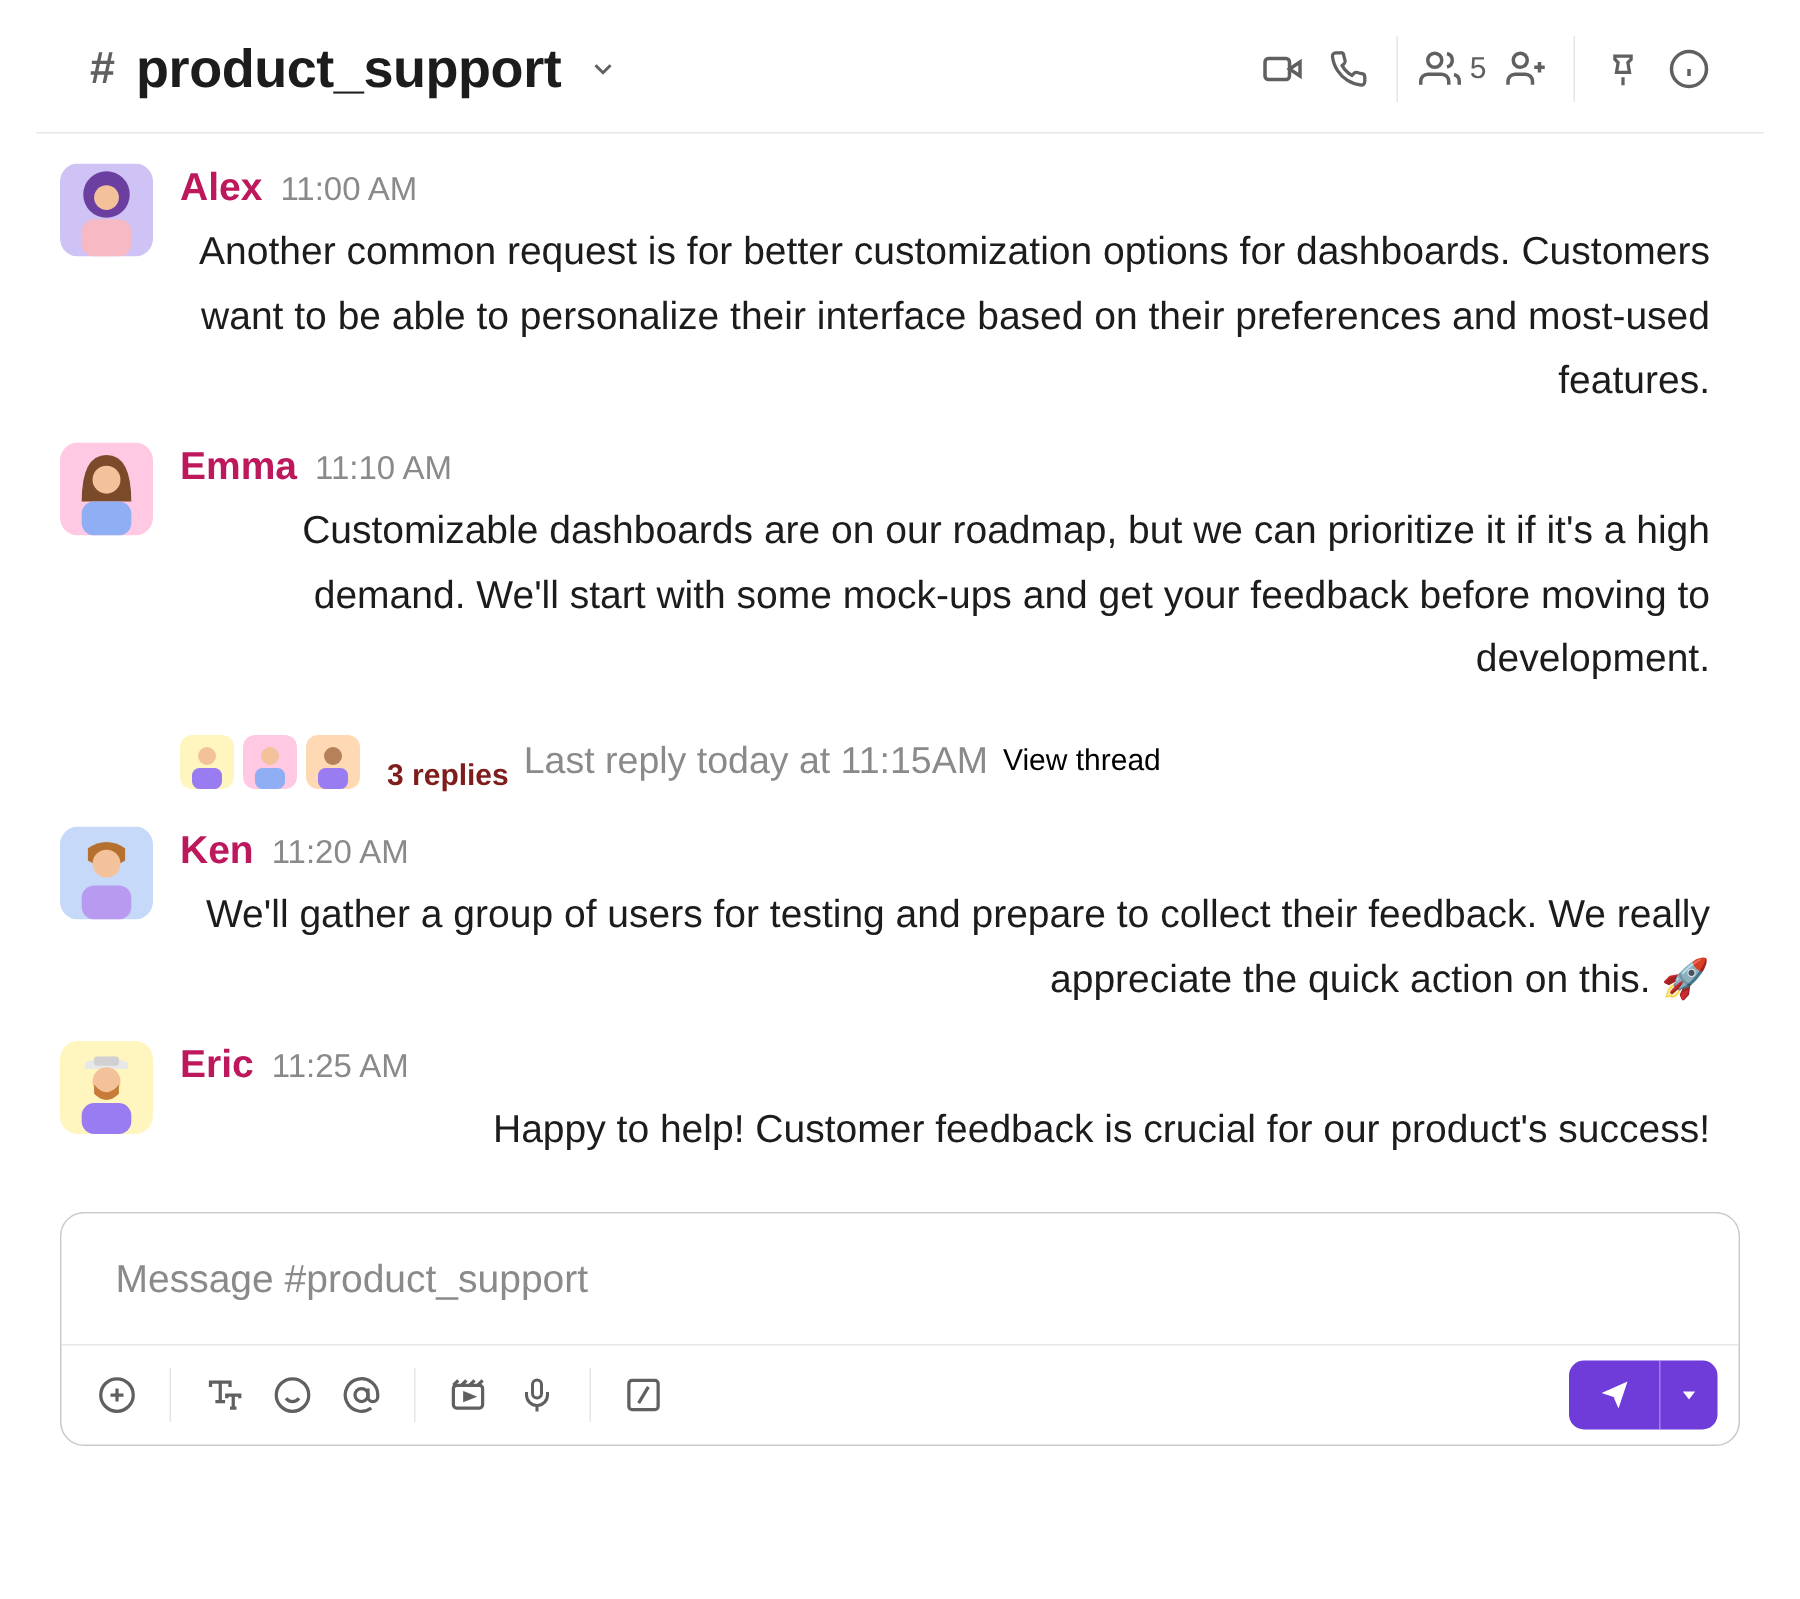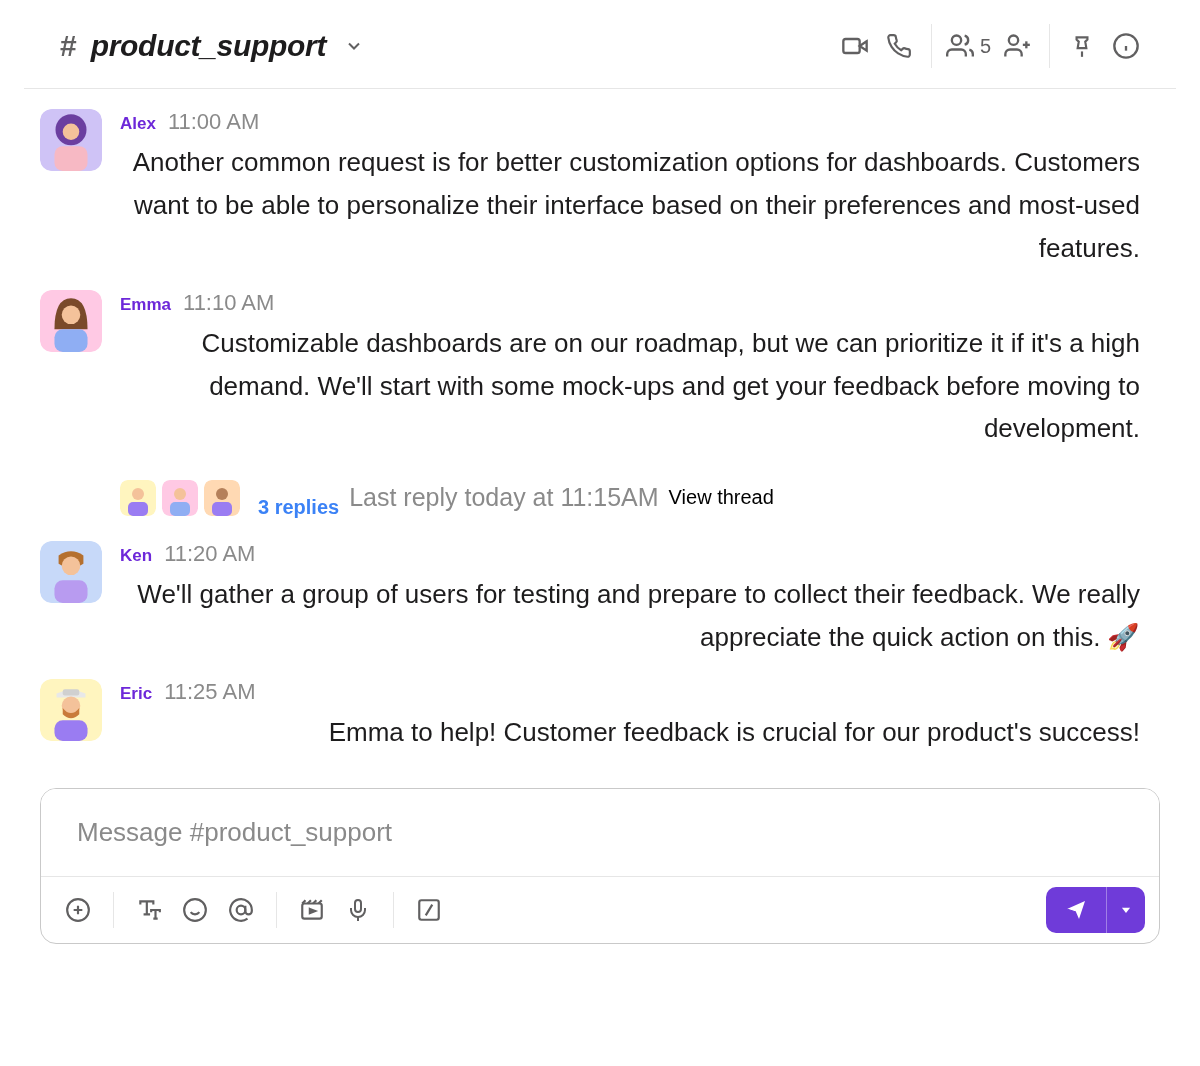--- a/index.html
+++ b/index.html
@@ -31,25 +31,24 @@
     gap: 14px;
     cursor: pointer;
   }
   .hash {
     font-size: 30px;
     font-weight: 800;
     color: #616061;
     line-height: 1;
   }
   .channel-name {
-    font-size: 30px;
+    font-size: 36px;
     font-weight: 800;
     color: #1d1c1d;
     letter-spacing: -0.3px;
-    font-style: italic;
   }
   .chevron-down {
     color: #616061;
     margin-left: 4px;
   }
   .header-actions {
     display: flex;
     align-items: center;
     gap: 0;
   }
@@ -100,23 +99,23 @@
     display: block;
   }
   .msg-body { flex: 1; padding-right: 16px; }
   .msg-head {
     display: flex;
     align-items: baseline;
     gap: 12px;
     margin-bottom: 6px;
   }
   .author {
-    font-size: 17px;
+    font-size: 26px;
     font-weight: 800;
-    color: #6d28d9;
+    color: #be185d;
   }
   .ts {
     font-size: 22px;
     color: #8a8a8a;
   }
   .msg-text {
     font-size: 26px;
     line-height: 1.65;
     color: #1d1c1d;
     white-space: pre-wrap;
@@ -129,21 +128,21 @@
     padding: 16px 0 12px 96px;
   }
   .mini-av {
     width: 36px;
     height: 36px;
     border-radius: 8px;
     display: block;
   }
   .mini-avs { display: flex; gap: 6px; }
   .replies-count {
-    color: #3b82f6;
+    color: #7f1d1d;
     font-weight: 700;
     font-size: 20px;
     margin-left: 8px;
     margin-top: 20px;
   }
   .last-reply {
     color: #8a8a8a;
     font-size: 25px;
   }
   .view-thread {
@@ -363,21 +362,21 @@
           <rect x="22" y="10" width="16" height="6" rx="2" fill="#d0d0d0"></rect>
           <circle cx="30" cy="26" r="9" fill="#f4c29a"></circle>
           <path d="M22 28 Q30 38 38 28 L38 34 Q30 42 22 34 Z" fill="#c97b3a"></path>
           <rect x="14" y="40" width="32" height="20" rx="8" fill="#9a7cf2"></rect>
         </svg>
       <div class="msg-body">
         <div class="msg-head">
           <span class="author">Eric</span>
           <span class="ts">11:25 AM</span>
         </div>
-        <div class="msg-text">Emma to help! Customer feedback is crucial for our product's success!</div>
+        <div class="msg-text">Happy to help! Customer feedback is crucial for our product's success!</div>
       </div>
     </div>
 
   </div>
 
   <div class="composer-wrap">
     <div class="composer">
       <input class="composer-input" type="text" placeholder="Message #product_support" style="">
       <div class="composer-toolbar">
         <div class="tb-left">

